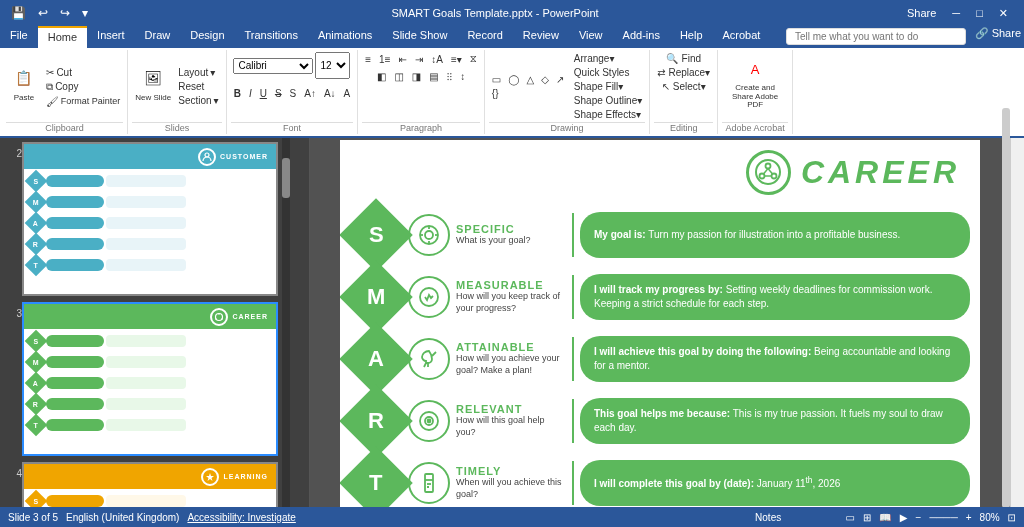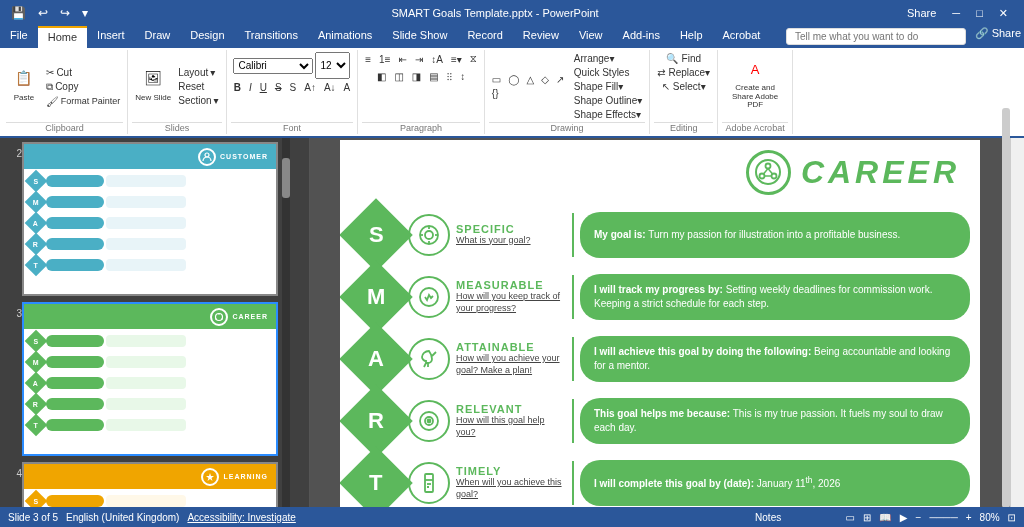--- a/index.html
+++ b/index.html
@@ -33,21 +33,21 @@
     .smart-row { display: flex; align-items: center; gap: 6px; height: 60px; }
     
     .letter-diamond { width: 52px; height: 52px; background: #5cb85c; transform: rotate(45deg); display: flex; align-items: center; justify-content: center; flex-shrink: 0; }
     .letter-diamond span { transform: rotate(-45deg); font-size: 22px; font-weight: 900; color: #fff; }
     
     .icon-circle { width: 42px; height: 42px; border-radius: 50%; border: 2px solid #5cb85c; display: flex; align-items: center; justify-content: center; flex-shrink: 0; }
     .icon-circle svg { width: 22px; height: 22px; color: #5cb85c; }
     
     .smart-label-col { width: 110px; flex-shrink: 0; }
     .smart-label-col .main-label { font-size: 11px; font-weight: 700; color: #5cb85c; letter-spacing: 1px; }
-    .smart-label-col .sub-label { font-size: 9px; color: #444; line-height: 1.3; text-decoration: underline; }
+    .smart-label-col .sub-label { font-size: 9px; color: #444; line-height: 1.3; }
     
     .smart-divider { width: 2px; height: 44px; background: #5cb85c; flex-shrink: 0; }
     
     .smart-text-col { flex: 1; background: #5cb85c; border-radius: 20px; padding: 8px 14px; height: 46px; display: flex; align-items: center; }
     .smart-text-col p { font-size: 10px; color: #fff; line-height: 1.35; }
     .smart-text-col p strong { font-weight: 700; }
     
     
     .thumb2 { background: #fff; }
     .thumb2-header { background: #4aafc5; height: 25px; display: flex; align-items: center; justify-content: flex-end; padding: 0 8px; gap: 4px; }
@@ -199,21 +199,21 @@
         <div class="rb-sm">
             <span>Section</span>
             <span>▾</span>
           </div>
       </div>
     </div>
     <div class="rg-label">Slides</div>
   </div>
 
   <div class="rg" style="min-width:120px;">
-    <div class="rg-btns" style="flex-direction:column;gap:2px;">
+    <div class="rg-btns" style="flex-direction:column;gap:8px;">
       <div style="display:flex;align-items:center;gap:2px;">
         <select style="font-size:10px;width:80px;height:16px;">
           <option>Calibri</option>
         </select>
         <select style="font-size:10px;width:35px;height:27px;">
           <option>12</option>
         </select>
       </div>
       <div style="display:flex;align-items:center;gap:2px;">
         <div class="rb-sm" style="font-weight:700;">B</div>

